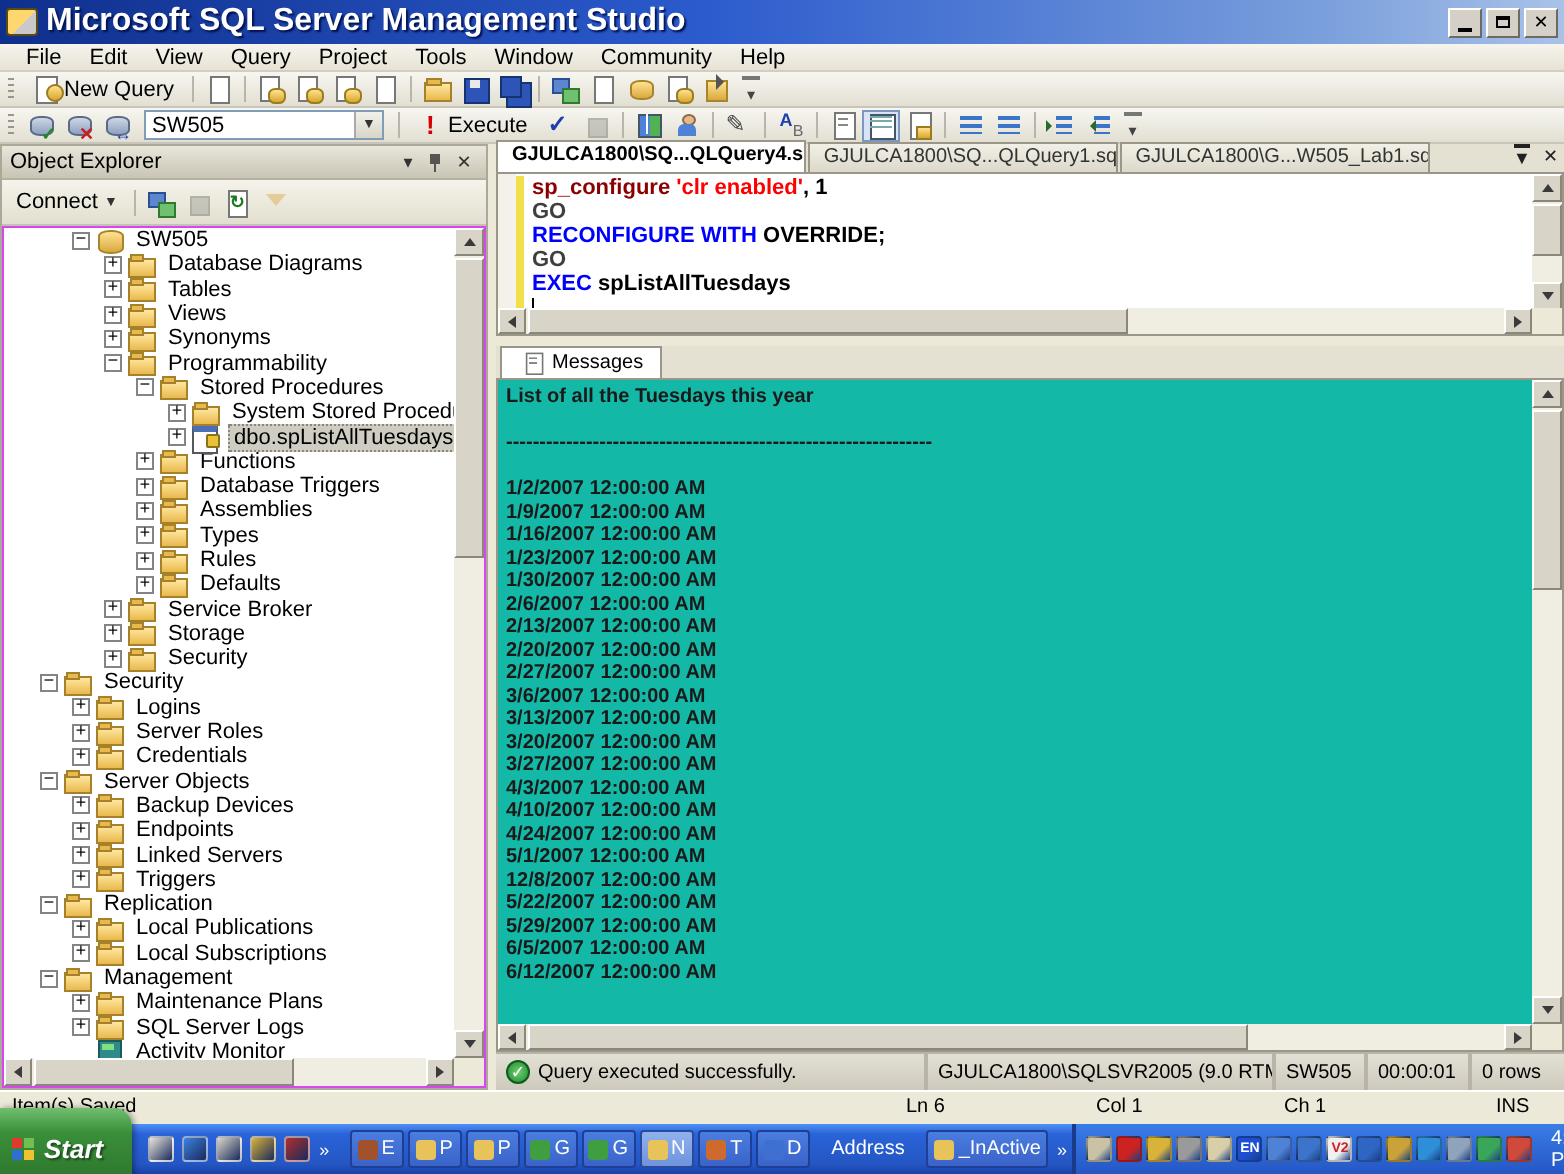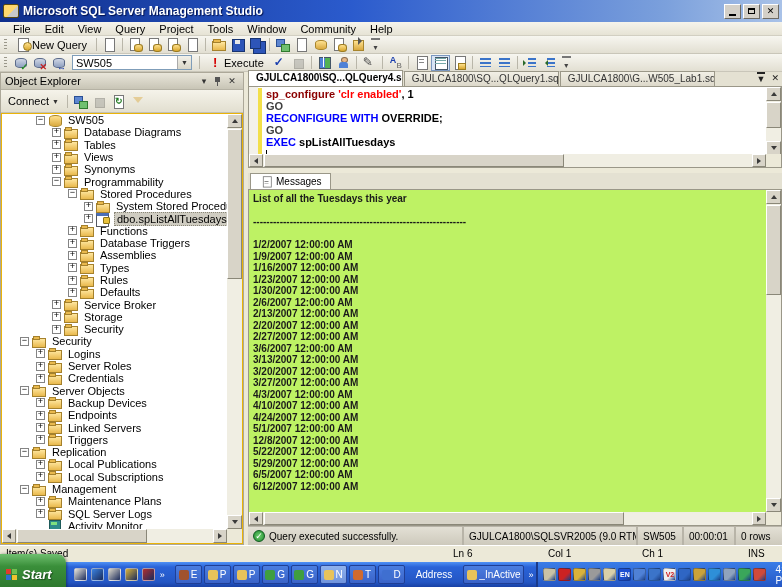--- a/index.html
+++ b/index.html
@@ -5,21 +5,21 @@
   html,body{margin:0;padding:0;background:#3b3b3b;}
   *{box-sizing:border-box;font-family:"Liberation Sans",sans-serif;}
   #screen{position:relative;width:782px;height:587px;background:#ece9d8;overflow:hidden;font-size:11px;color:#000;}
 
   
   #titlebar{position:absolute;left:0;top:0;width:782px;height:22px;
     background:linear-gradient(to right,#0f2f8c,#2b5bcd 45%,#7ba0dc 85%,#a9c2e8);
     display:flex;align-items:center;padding:0 3px;}
   #title-icon{width:16px;height:14px;margin-right:4px;border-radius:2px;
     background:linear-gradient(135deg,#ffd76e 0 55%,#c9c9c9 55%);border:1px solid #5a4a10;}
-  #title-text{color:#fff;font-weight:bold;font-size:12px;text-shadow:1px 1px 1px #00114d;flex:1;white-space:nowrap;overflow:hidden;}
+  #title-text{color:#fff;font-weight:bold;font-size:16px;text-shadow:1px 1px 1px #00114d;flex:1;white-space:nowrap;overflow:hidden;}
   .winbtn{width:17px;height:15px;background:#d4d0c8;border:1px solid;border-color:#fff #6d6a63 #6d6a63 #fff;
     margin-left:2px;display:flex;align-items:center;justify-content:center;font-size:9px;line-height:9px;color:#000;}
   .winbtn .min{width:7px;height:2px;background:#000;margin-top:7px;}
   .winbtn .res{width:7px;height:6px;border:1px solid #000;border-top-width:2px;}
 
   
   #menubar{position:absolute;left:0;top:22px;width:782px;height:14px;background:#efedE2;
     background:linear-gradient(#f6f4ec,#e6e3d5);display:flex;align-items:center;padding-left:6px;border-bottom:1px solid #d2cfc2;}
   .menu-item{padding:0 7px;font-size:11px;}
 
@@ -86,21 +86,21 @@
   .g-dbx::after{content:"✕";right:0;bottom:-2px;color:#c42020;font-size:9px;font-weight:bold;}
   .g-dbswap::before{left:2px;top:3px;width:10px;height:8px;background:linear-gradient(#cfd6e4,#8fa0c0);border:1px solid #5a6a8a;border-radius:5px/3px;}
   .g-dbswap::after{content:"↔";right:0;bottom:-2px;color:#1b3fae;font-size:9px;font-weight:bold;}
   .g-newquery::before{left:1px;top:1px;width:9px;height:12px;background:#fff;border:1px solid #777;}
   .g-newquery::after{right:0;bottom:1px;width:7px;height:7px;background:linear-gradient(#ffe18d,#d8a72f);border:1px solid #9b7b1f;border-radius:50%;}
 
   
   #main{position:absolute;left:0;top:72px;width:782px;height:473px;}
 
   
-  #object-explorer{position:absolute;left:0;top:0;width:244px;height:473px;background:#eab308;border:1px solid #aca899;}
+  #object-explorer{position:absolute;left:0;top:0;width:244px;height:473px;background:#d946ef;border:1px solid #aca899;}
   .oe-title{height:17px;background:linear-gradient(#e9e6da,#c8c5b6);display:flex;align-items:center;padding:0 4px;border-bottom:1px solid #b5b2a4;}
   .oe-title .t{flex:1;font-size:11px;}
   .oe-hd-ic{width:14px;height:13px;display:flex;align-items:center;justify-content:center;font-size:9px;color:#333;}
   .pin-ic{position:relative;}
   .pin-ic::before{content:"";position:absolute;left:4px;top:2px;width:5px;height:5px;background:#555;}
   .pin-ic::after{content:"";position:absolute;left:6px;top:7px;width:1px;height:4px;background:#555;}
   .oe-toolbar{height:23px;display:flex;align-items:center;padding:2px;background:linear-gradient(#f5f3ea,#e2dfd0);border-bottom:1px solid #c5c2b3;}
   #connect-btn{display:flex;align-items:center;height:18px;padding:0 4px;font-size:11px;border:1px solid transparent;}
   #connect-btn .drp{font-size:7px;margin-left:3px;color:#333;}
   .oe-body{position:absolute;left:1px;right:1px;top:41px;bottom:1px;background:#fff;}
@@ -154,21 +154,21 @@
   #editor-changebar{position:absolute;left:9px;top:1px;width:4px;height:72px;background:#f2df49;}
   #code-lines{position:absolute;left:17px;top:1px;right:16px;font-family:"Liberation Mono",monospace;font-size:11px;font-weight:bold;}
   .code-line{height:12px;line-height:12px;white-space:pre;}
   #cursor{display:inline-block;width:1px;height:11px;background:#000;vertical-align:middle;}
 
   
   #messages-pane{position:absolute;left:0;top:101px;width:534px;height:353px;}
   #msg-tabbar{height:17px;background:#e4e1d2;display:flex;align-items:flex-end;padding-left:2px;border-bottom:1px solid #9a9788;}
   #msg-tab{display:flex;align-items:center;height:16px;padding:0 8px;background:#fff;border:1px solid #9a9788;border-bottom:none;font-size:10px;}
   #msg-tab .g{transform:scale(.8);margin-right:2px;}
-  #msg-body{position:absolute;left:0;top:17px;right:0;bottom:0;background:#bef264;border:1px solid #9a9788;border-top:none;}
+  #msg-body{position:absolute;left:0;top:17px;right:0;bottom:0;background:#14b8a6;border:1px solid #9a9788;border-top:none;}
   #msg-lines{position:absolute;left:4px;top:3px;right:16px;bottom:13px;overflow:hidden;
     font-family:"Liberation Mono",monospace;font-size:10px;font-weight:bold;color:#1a1a1a;}
   .msg-line{height:11.5px;line-height:11.5px;white-space:pre;}
   #msg-vscroll{position:absolute;right:0;top:0;width:15px;bottom:13px;}
   #msg-hscroll{position:absolute;left:0;bottom:0;height:13px;right:15px;}
   #msg-corner{position:absolute;right:0;bottom:0;width:15px;height:13px;background:#ece9d8;}
 
   
   #query-status{position:absolute;left:0;top:454px;width:534px;height:19px;background:#b8b4a8;display:flex;gap:2px;padding-top:1px;}
   .qs-seg{background:linear-gradient(#e3e0d5,#cdc9bc);display:flex;align-items:center;padding:0 5px;font-size:10px;white-space:nowrap;overflow:hidden;}

